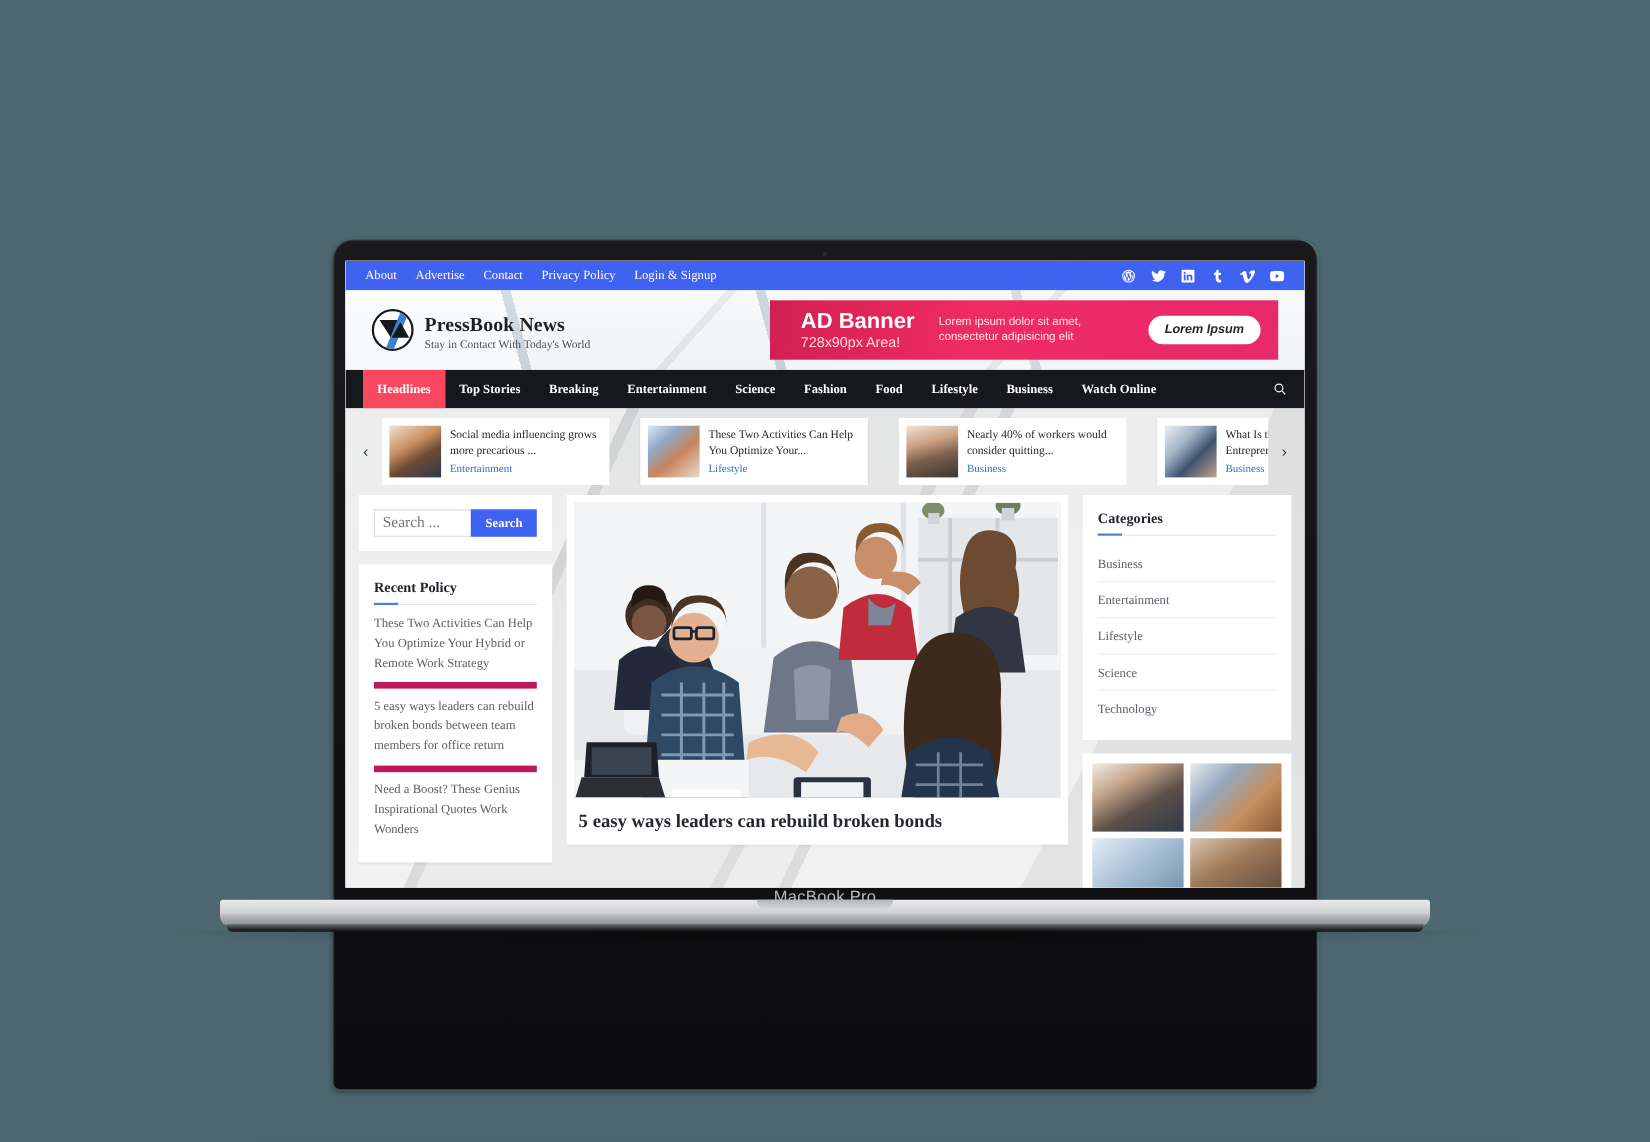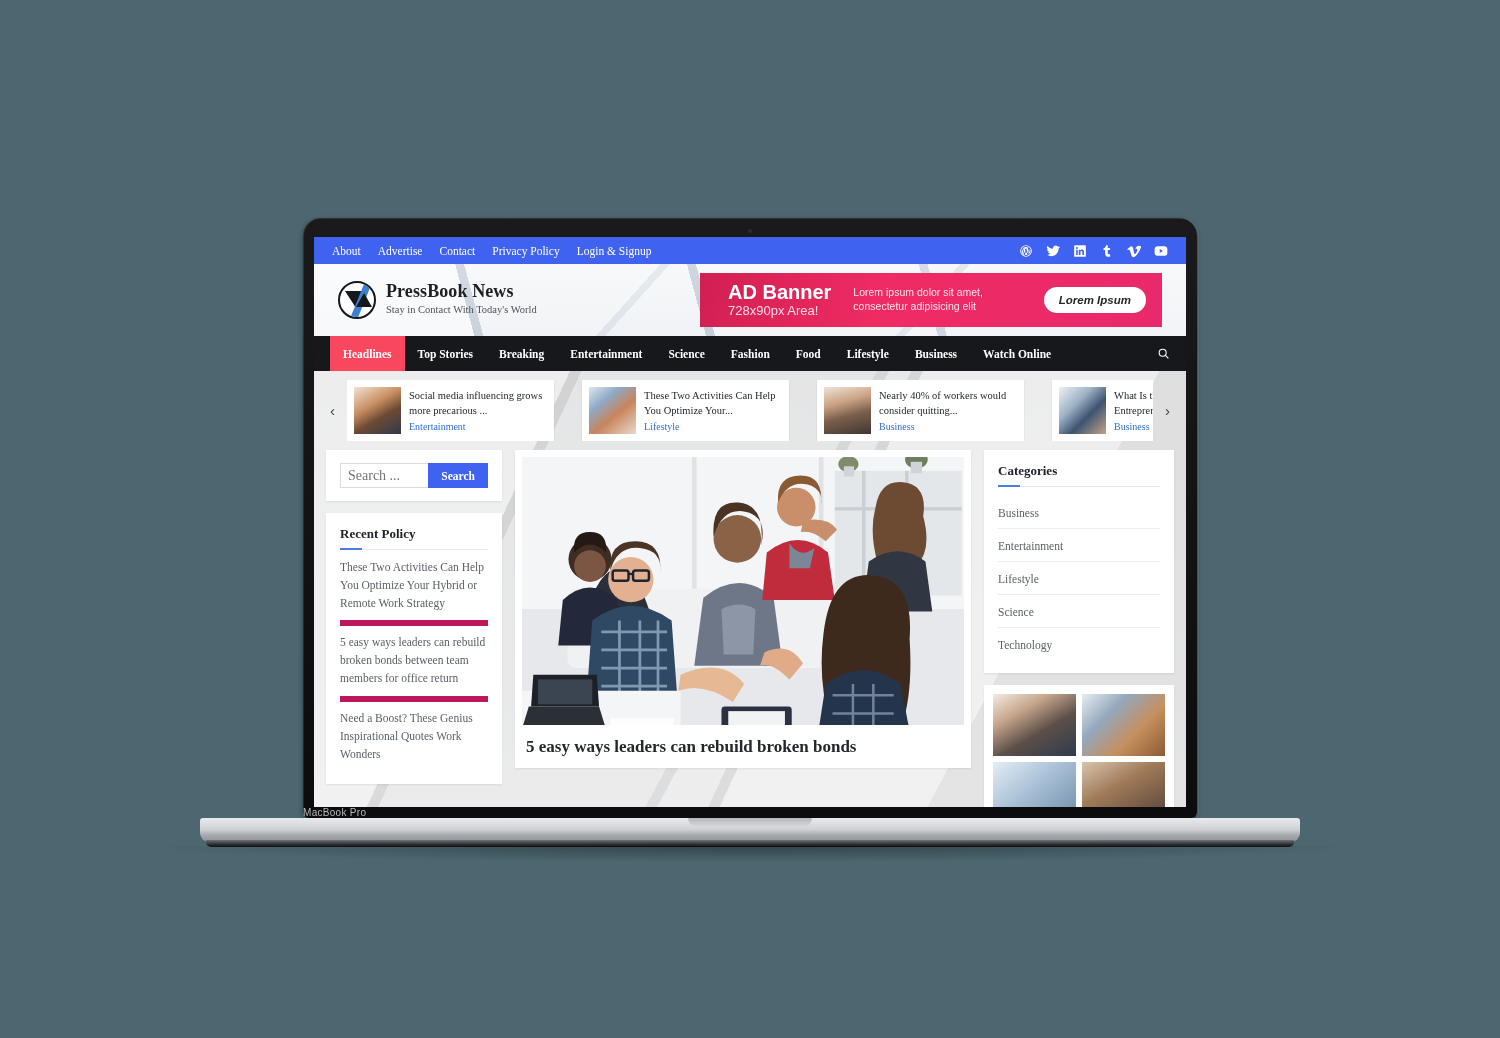--- a/index.html
+++ b/index.html
@@ -7,42 +7,42 @@
     width: 1500px; height: 1038px; overflow: hidden;
     background: #4c676f;
     font-family: "Liberation Serif", serif;
   }
 
   
   #laptop-mockup { position: absolute; left: 0; top: 0; width: 1500px; height: 1038px; }
 
   #laptop-lid {
     position: absolute; left: 303px; top: 218px;
-    width: 894px; height: 600px;
+    width: 894px; height: 772px;
     background: linear-gradient(180deg,#1a1a1c 0%, #0c0c0e 100%);
     border-radius: 18px 18px 6px 6px;
     box-shadow: 0 2px 5px rgba(0,0,0,.45);
   }
   #laptop-lid::after{
     content:""; position:absolute; left:0; top:0; width:100%; height:100%;
     border-radius:18px 18px 6px 6px;
     border:1px solid rgba(255,255,255,.10); pointer-events:none;
   }
   #camera-dot{
     position:absolute; left:50%; top:11px; width:4px; height:4px; margin-left:-2px;
     background:#2c2c30; border-radius:50%;
   }
   #screen {
     position: absolute; left: 11px; top: 19px;
     width: 872px; height: 570px;
     background: #ffffff; overflow: hidden;
   }
   #macbook-label {
     position: absolute; left: 0; top: 589px; width: 894px;
-    color: #b9b9bd; font-size: 10px;
+    text-align: center; color: #b9b9bd; font-size: 15px;
     font-family: "Liberation Sans", sans-serif; letter-spacing: .3px;
   }
 
   #laptop-base {
     position: absolute; left: 200px; top: 818px; width: 1100px; height: 24px;
     background: linear-gradient(180deg,#e9eaec 0%, #cfd1d4 48%, #a8abaf 70%, #8d9094 100%);
     border-radius: 3px 3px 9px 9px;
   }
   #laptop-notch {
     position: absolute; left: 50%; margin-left: -62px; top: 0;
@@ -88,21 +88,21 @@
   
   .header {
     height: 72px; display: flex; align-items: center; padding: 0 24px;
     position: relative;
     background-color: #cfd6de;
     background-image:
       linear-gradient(75deg, rgba(255,255,255,.75) 0 18%, rgba(120,140,165,.22) 18% 19%, rgba(255,255,255,.55) 19% 44%, rgba(120,140,165,.25) 44% 45%, rgba(255,255,255,.6) 45% 70%, rgba(120,140,165,.2) 70% 71%, rgba(255,255,255,.5) 71% 100%),
       linear-gradient(-48deg, rgba(255,255,255,.5) 0 30%, rgba(110,135,160,.22) 30% 31%, rgba(255,255,255,.42) 31% 62%, rgba(110,135,160,.2) 62% 63%, rgba(255,255,255,.45) 63% 100%),
       linear-gradient(180deg,#dfe5ea,#c8d2dd);
   }
-  .brand { display: flex; align-items: flex-start; gap: 10px; }
+  .brand { display: flex; align-items: flex-end; gap: 10px; }
   .logo-mark {
     width: 38px; height: 38px; border-radius: 50%;
     border: 2.5px solid #15181c; background: #ffffff;
     position: relative; overflow: hidden; flex: none;
   }
   .logo-mark .tri-a {
     position: absolute; left: 5px; top: 8px;
     width: 0; height: 0; border-left: 11px solid transparent;
     border-right: 11px solid transparent; border-top: 17px solid #15181c;
   }

